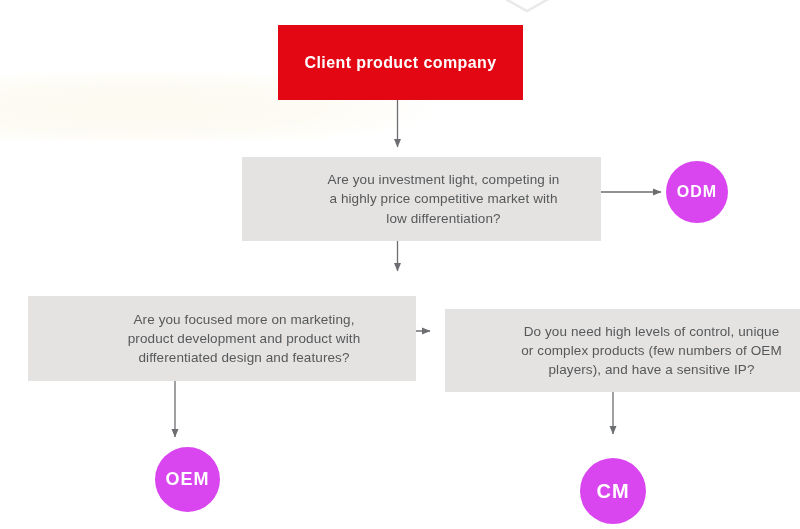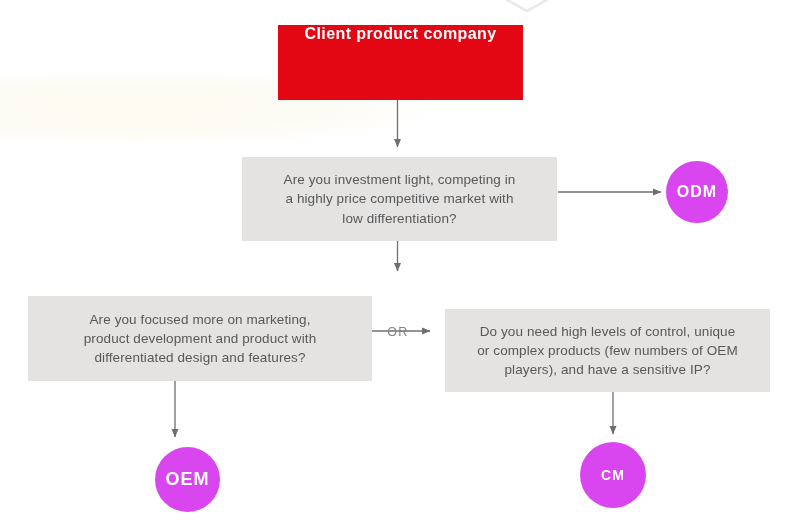--- a/index.html
+++ b/index.html
@@ -13,40 +13,40 @@
       rgba(252,250,240,1) 0%, rgba(252,250,240,0.75) 45%, rgba(252,250,240,0) 75%);
     pointer-events:none;
   }
   .connectors {
     position:absolute; left:0; top:0; width:800px; height:529px;
     pointer-events:none;
   }
   .node-root {
     position:absolute; left:278px; top:25px; width:245px; height:75px;
     background:#e30613; color:#ffffff;
-    display:flex; justify-content:center;
+    display:flex; align-items:center; justify-content:center;
     font-size:16px; font-weight:600; letter-spacing:0.4px;
   }
   .q-box {
     position:absolute; background:#e4e3e1; color:#57585a;
     display:flex; align-items:center; justify-content:center;
     text-align:center; font-size:13.5px; line-height:1.42;
-    white-space:pre-line; font-weight:500; letter-spacing:0.1px;
+    white-space:pre-line; font-weight:500; letter-spacing:0.1px;padding-left:44px;
   }
   .q-main  { left:242px; top:157px; width:315px; height:84px; }
   .q-left  { left:28px;  top:296px; width:344px; height:85px; }
   .q-right { left:445px; top:309px; width:325px; height:83px; }
   .outcome-circle {
     position:absolute; border-radius:50%; background:#d946ef; color:#ffffff;
     display:flex; align-items:center; justify-content:center;
     font-weight:700; letter-spacing:1px;
   }
   .c-odm { left:666px; top:161px; width:62px; height:62px; font-size:16px; }
   .c-oem { left:155px; top:447px; width:65px; height:65px; font-size:18px; }
-  .c-cm  { left:580px; top:442px; width:66px; height:66px; font-size:14px; }
+  .c-cm  { left:580px; top:458px; width:66px; height:66px; font-size:20px; }
   .or-label {
     position:absolute; left:368px; top:300px; width:60px;
     text-align:center; color:#808285; font-size:12.5px;
     letter-spacing:1.5px; font-weight:500;margin-top:25px;
   }
 </style>
 </head>
 <body>
 
 <div class="canvas">

